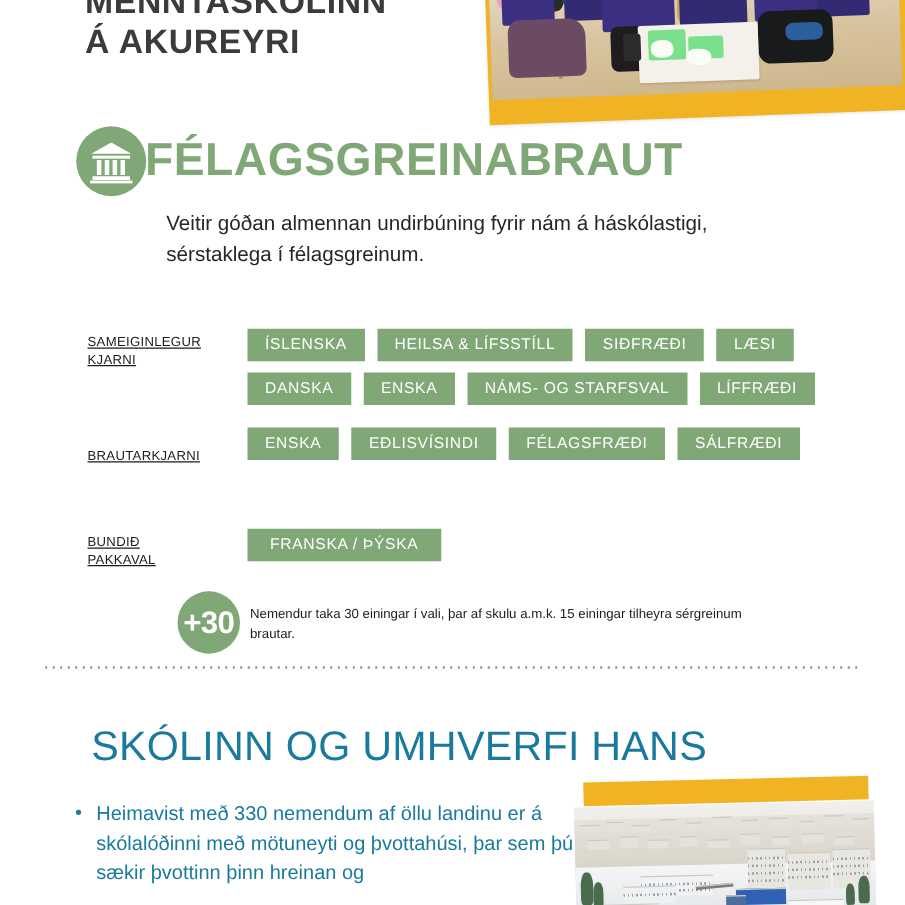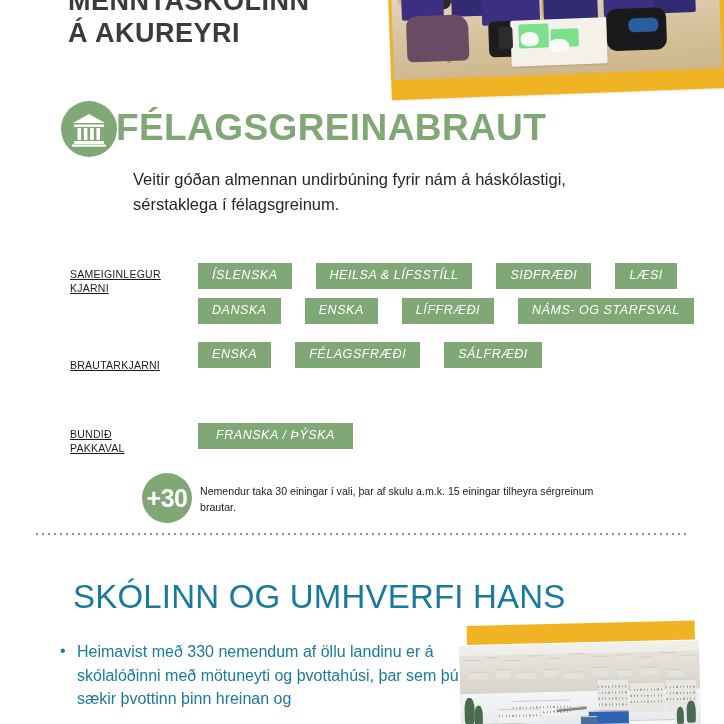--- a/index.html
+++ b/index.html
@@ -148,23 +148,22 @@
     text-decoration: underline;
   }
   .tag-rows {
     position: absolute;
     left: 128px;
     top: -4px;
     width: 478px;
   }
   .tag-row {
     display: flex;
-    gap: 24px;
+    gap: 10px;
     margin-bottom: 9px;
-    font-style: italic;
   }
   .tag {
     background: #80a877;
     color: #ffffff;
     font-size: 12.5px;
     font-weight: 400;
     letter-spacing: 0.55px;
     padding: 6px 14px 7px 14px;
     line-height: 1.05;
     white-space: nowrap;
@@ -378,31 +377,32 @@
     <div class="tag-rows">
       <div class="tag-row">
         <span class="tag">ÍSLENSKA</span>
         <span class="tag">HEILSA &amp; LÍFSSTÍLL</span>
         <span class="tag">SIÐFRÆÐI</span>
         <span class="tag">LÆSI</span>
       </div>
       <div class="tag-row">
         <span class="tag">DANSKA</span>
         <span class="tag">ENSKA</span>
+        <span class="tag">NÁMS- OG STARFSVAL</span>
         <span class="tag">LÍFFRÆÐI</span>
-        <span class="tag">NÁMS- OG STARFSVAL</span>
       </div>
     </div>
   </div>
 
   <div class="group" style="top:358px;">
     <div class="group-label">BRAUTARKJARNI</div>
     <div class="tag-rows" style="top:-16px;">
       <div class="tag-row">
         <span class="tag">ENSKA</span>
+        <span class="tag">EÐLISVÍSINDI</span>
         <span class="tag">FÉLAGSFRÆÐI</span>
         <span class="tag">SÁLFRÆÐI</span>
       </div>
     </div>
   </div>
 
   <div class="group" style="top:427px;">
     <div class="group-label">BUNDIÐ
 PAKKAVAL</div>
     <div class="tag-rows" style="top:-4px;">

